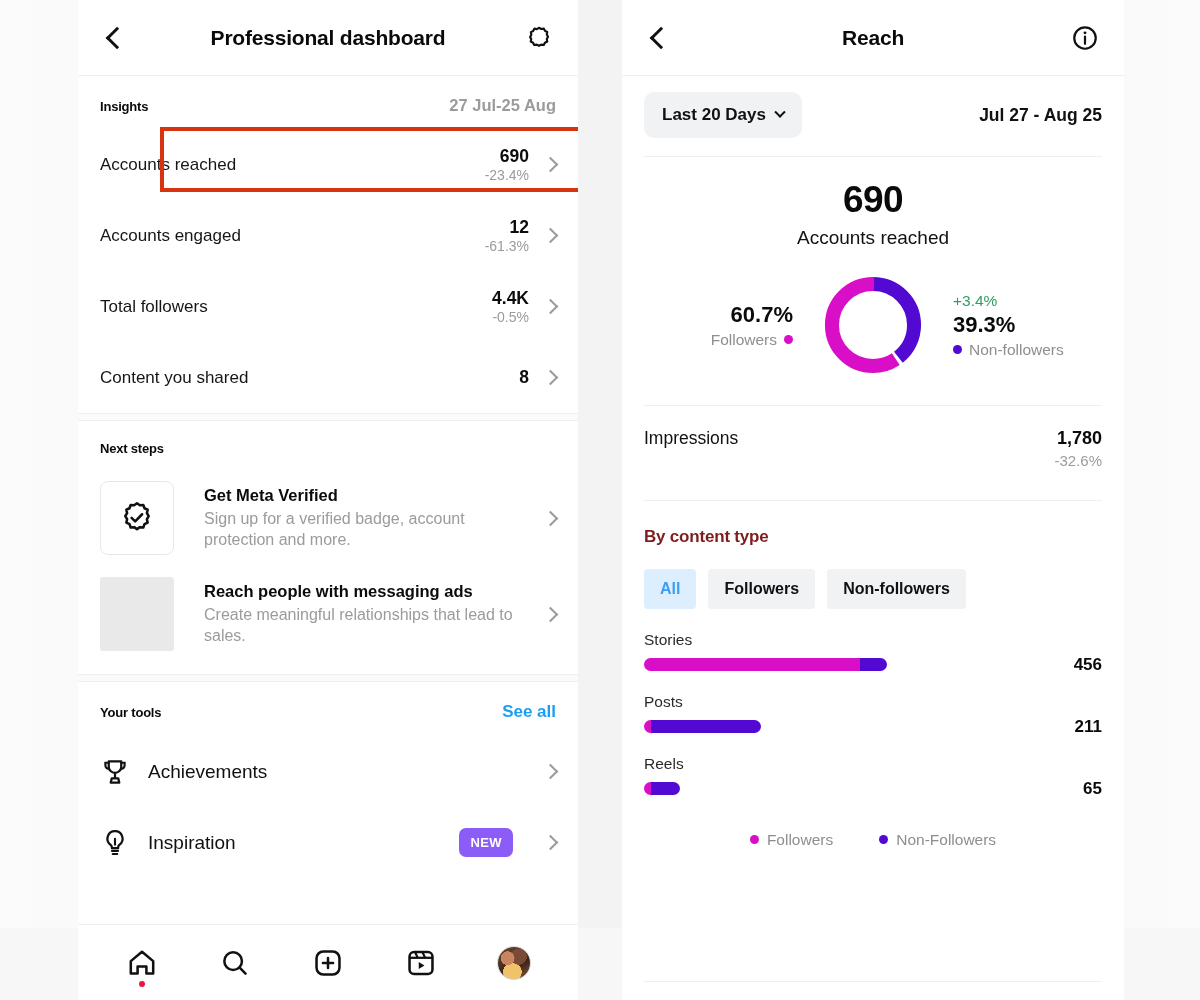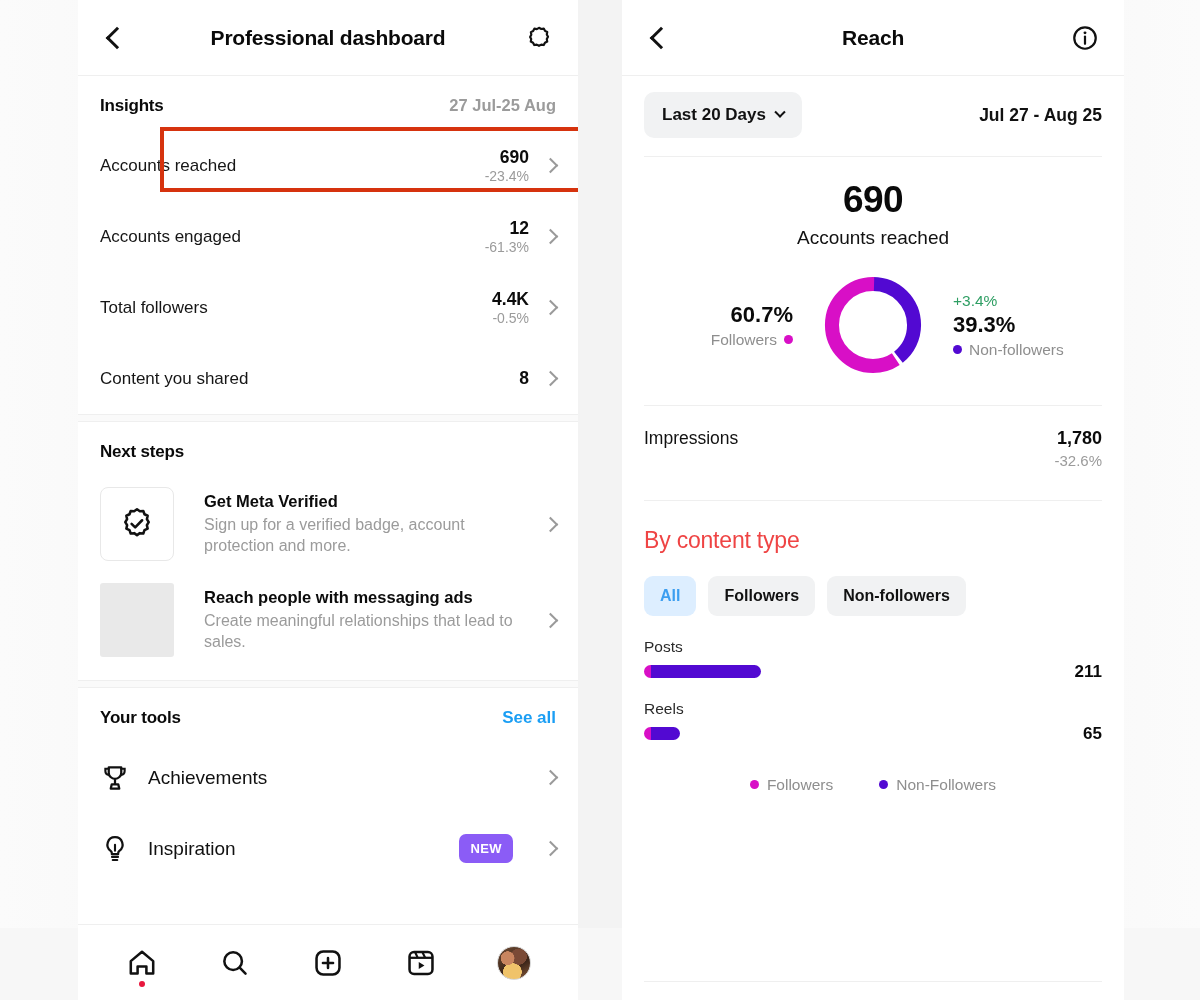--- a/index.html
+++ b/index.html
@@ -72,21 +72,21 @@
     border-bottom: 2.4px solid #111;
     transform: rotate(45deg) translate(-2px,-2px);
   }
 
   
   .section-head {
     display: flex; align-items: baseline; justify-content: space-between;
     padding: 20px 22px 14px 22px;
   }
   .section-title {
-    font-size: 17px; font-weight: bold; color: #0a0a0a; letter-spacing: -0.2px;
+    font-size: 13px; font-weight: bold; color: #0a0a0a; letter-spacing: -0.2px;
   }
   .section-right-muted { font-size: 16.5px; font-weight: bold; color: #9b9b9b; }
   .section-right-link { font-size: 17px; font-weight: bold; color: #1a9ef4; }
 
   .insight-row {
     display: flex; align-items: center;
     padding: 0 22px;
     height: 71px;
   }
   .insight-label { font-size: 17px; color: #161616; }
@@ -196,25 +196,25 @@
 
   .stat-row {
     display: flex; align-items: flex-start;
     padding: 22px 22px 30px 22px;
   }
   .stat-label { font-size: 17.5px; color: #111; }
   .stat-vals { margin-left: auto; text-align: right; line-height: 1.2; }
   .stat-num { font-size: 18px; font-weight: bold; color: #0a0a0a; }
   .stat-delta { font-size: 15px; color: #9b9b9b; margin-top: 2px; }
 
-  .ct-title { font-size: 23px; font-weight: normal; color: #ef4444; padding: 26px 22px 0 22px; letter-spacing: -0.2px; }
+  .ct-title { font-size: 17px; font-weight: bold; color: #7f1d1d; padding: 26px 22px 0 22px; letter-spacing: -0.2px; }
 
   .chips { display: flex; gap: 12px; padding: 22px 22px 0 22px; }
   .chip {
-    background: #f1f2f3; border-radius: 9px;
+    background: #f1f2f3; border-radius: 4px;
     padding: 11px 16px;
     font-size: 16px; font-weight: bold; color: #111;
   }
   .chip.active { background: #ddeeff; color: #3c9ef0; }
 
   .bars { padding: 22px 22px 0 22px; }
   .bar-group { margin-bottom: 18px; }
   .bar-name { font-size: 15.5px; color: #2a2a2a; margin-bottom: 6px; }
   .bar-line { display: flex; align-items: center; }
   .bar-track { height: 13px; display: flex; align-items: stretch; }
@@ -453,20 +453,30 @@
     <div class="ct-title">By content type</div>
 
     <div class="chips">
       <span class="chip active">All</span>
       <span class="chip">Followers</span>
       <span class="chip">Non-followers</span>
     </div>
 
     <div class="bars">
 
+      <div class="bar-group">
+        <div class="bar-name">Stories</div>
+        <div class="bar-line">
+          <span class="bar-track">
+            <span class="bar-seg f" style="width:216px"></span>
+            <span class="bar-seg n" style="width:27px"></span>
+          </span>
+          <span class="bar-value">456</span>
+        </div>
+      </div>
 
       <div class="bar-group">
         <div class="bar-name">Posts</div>
         <div class="bar-line">
           <span class="bar-track">
             <span class="bar-seg f" style="width:7px"></span>
             <span class="bar-seg n" style="width:110px"></span>
           </span>
           <span class="bar-value">211</span>
         </div>

